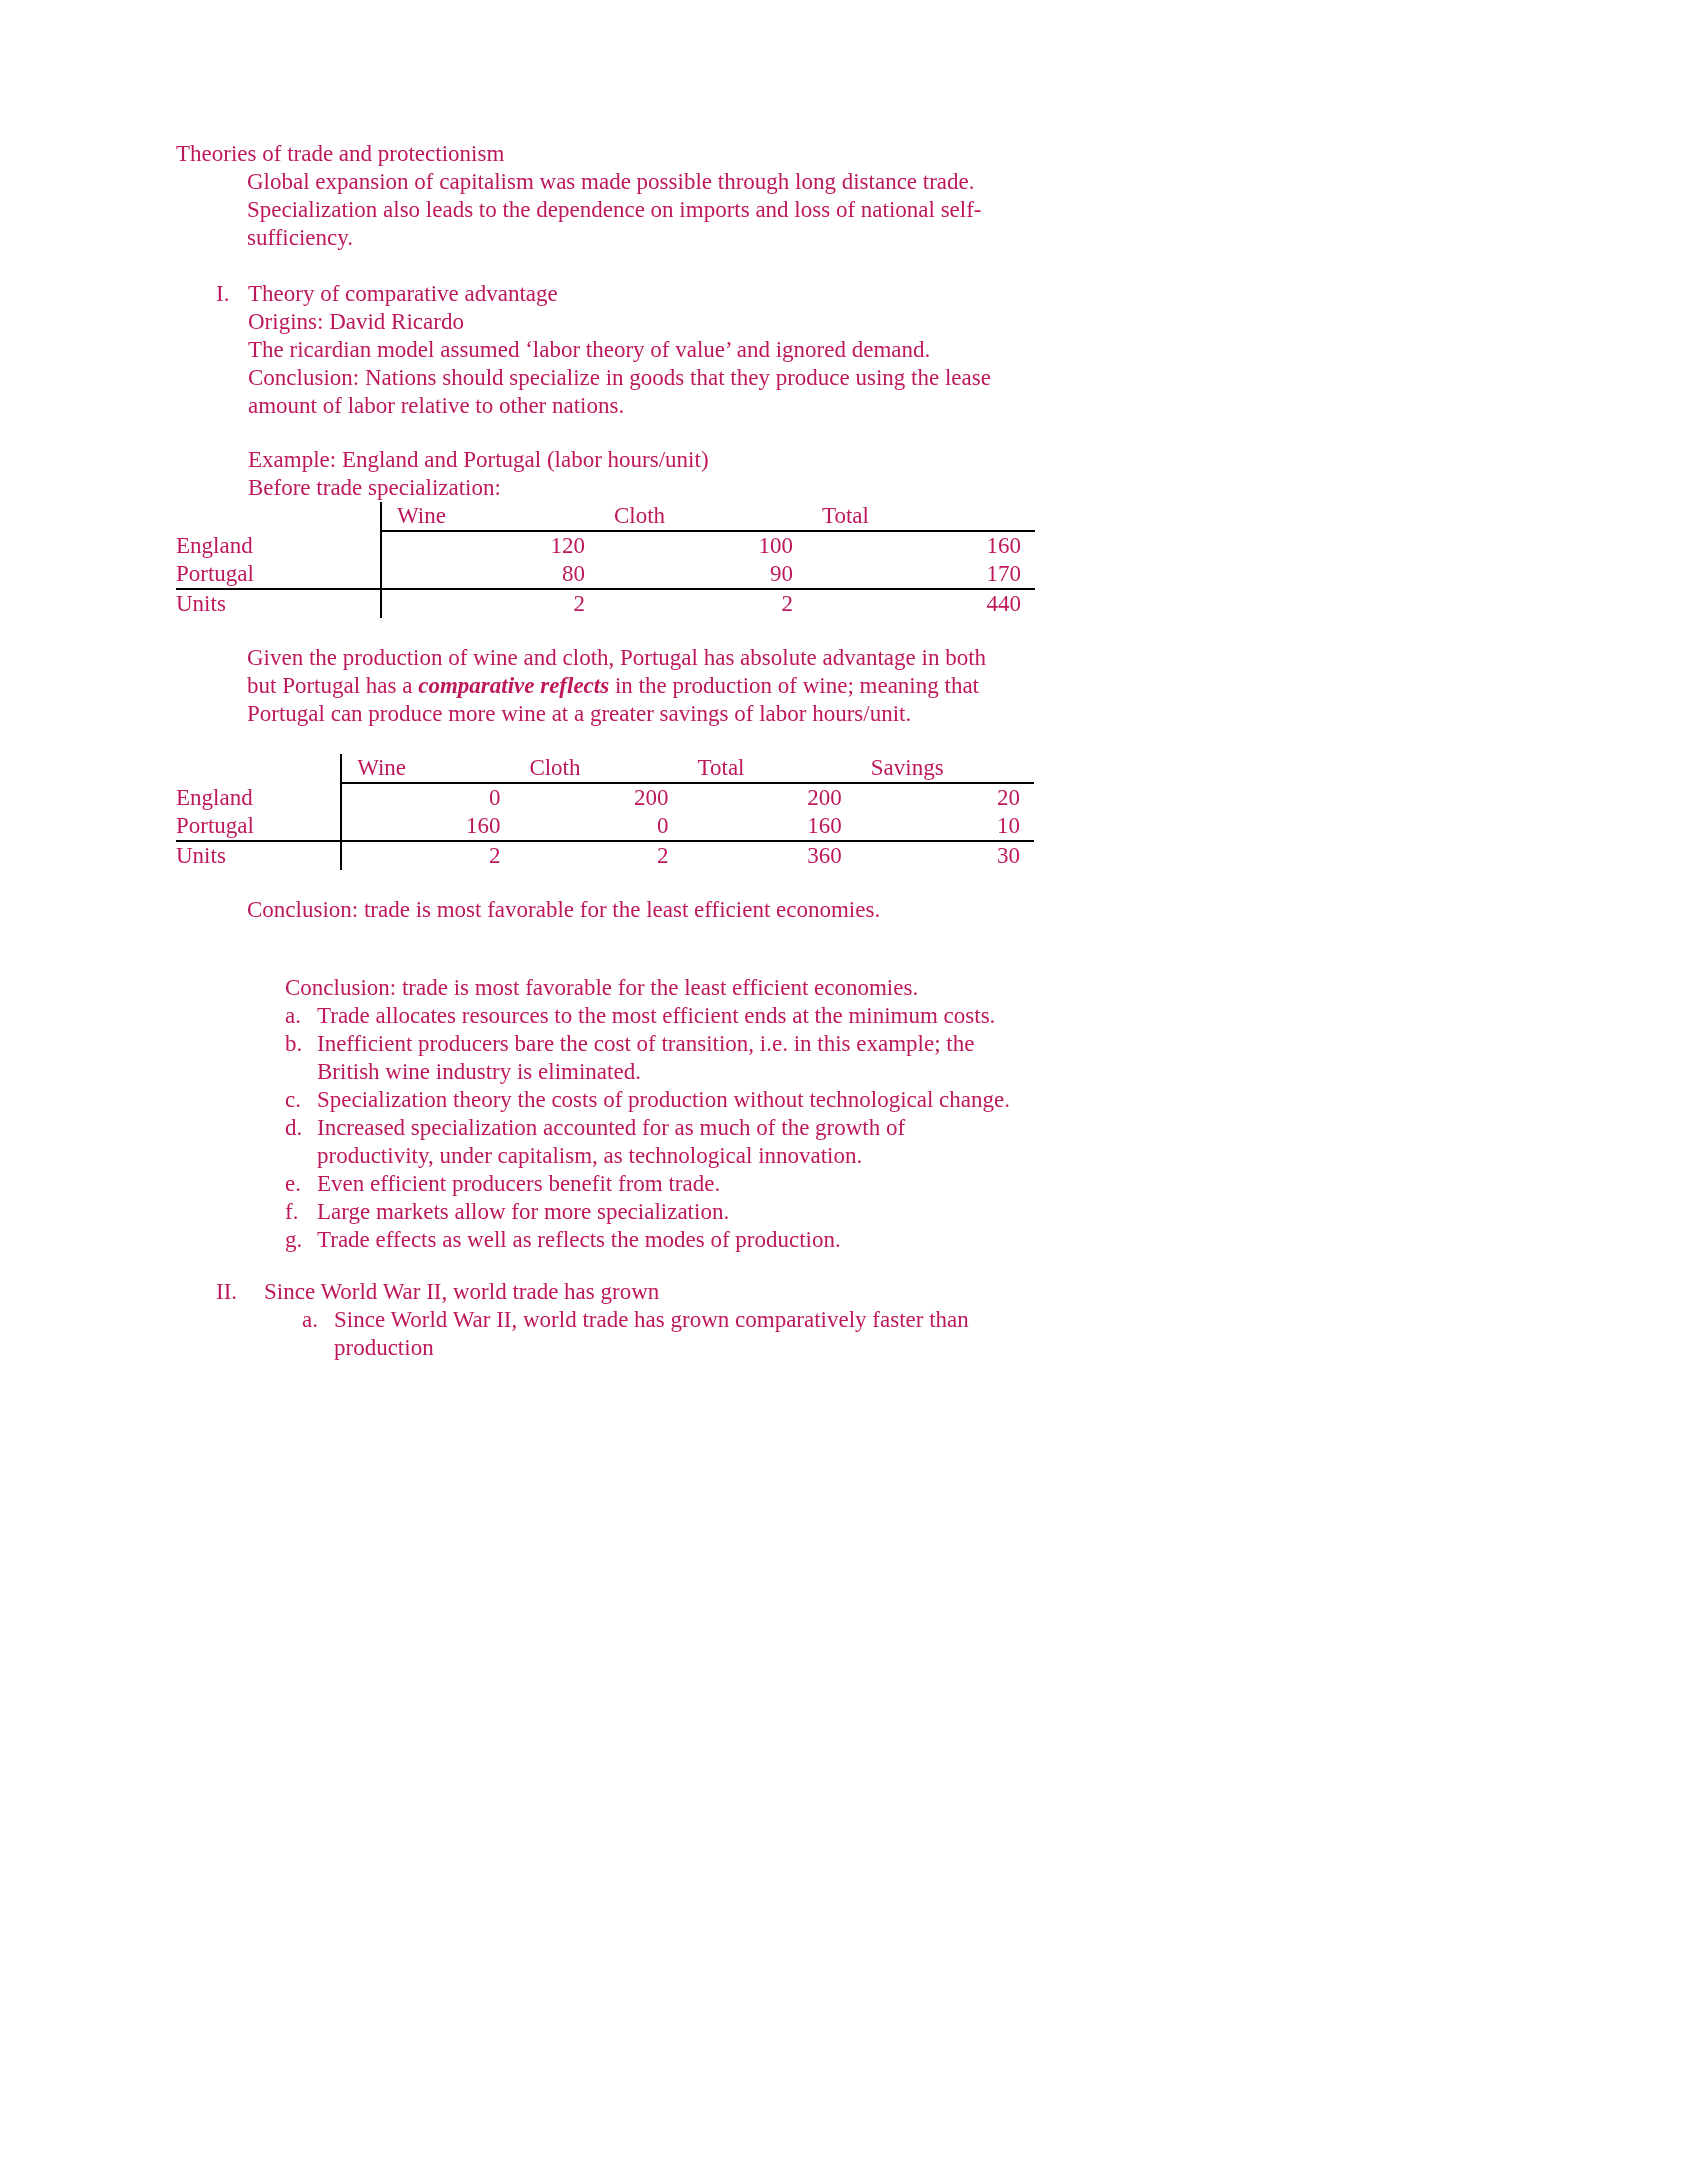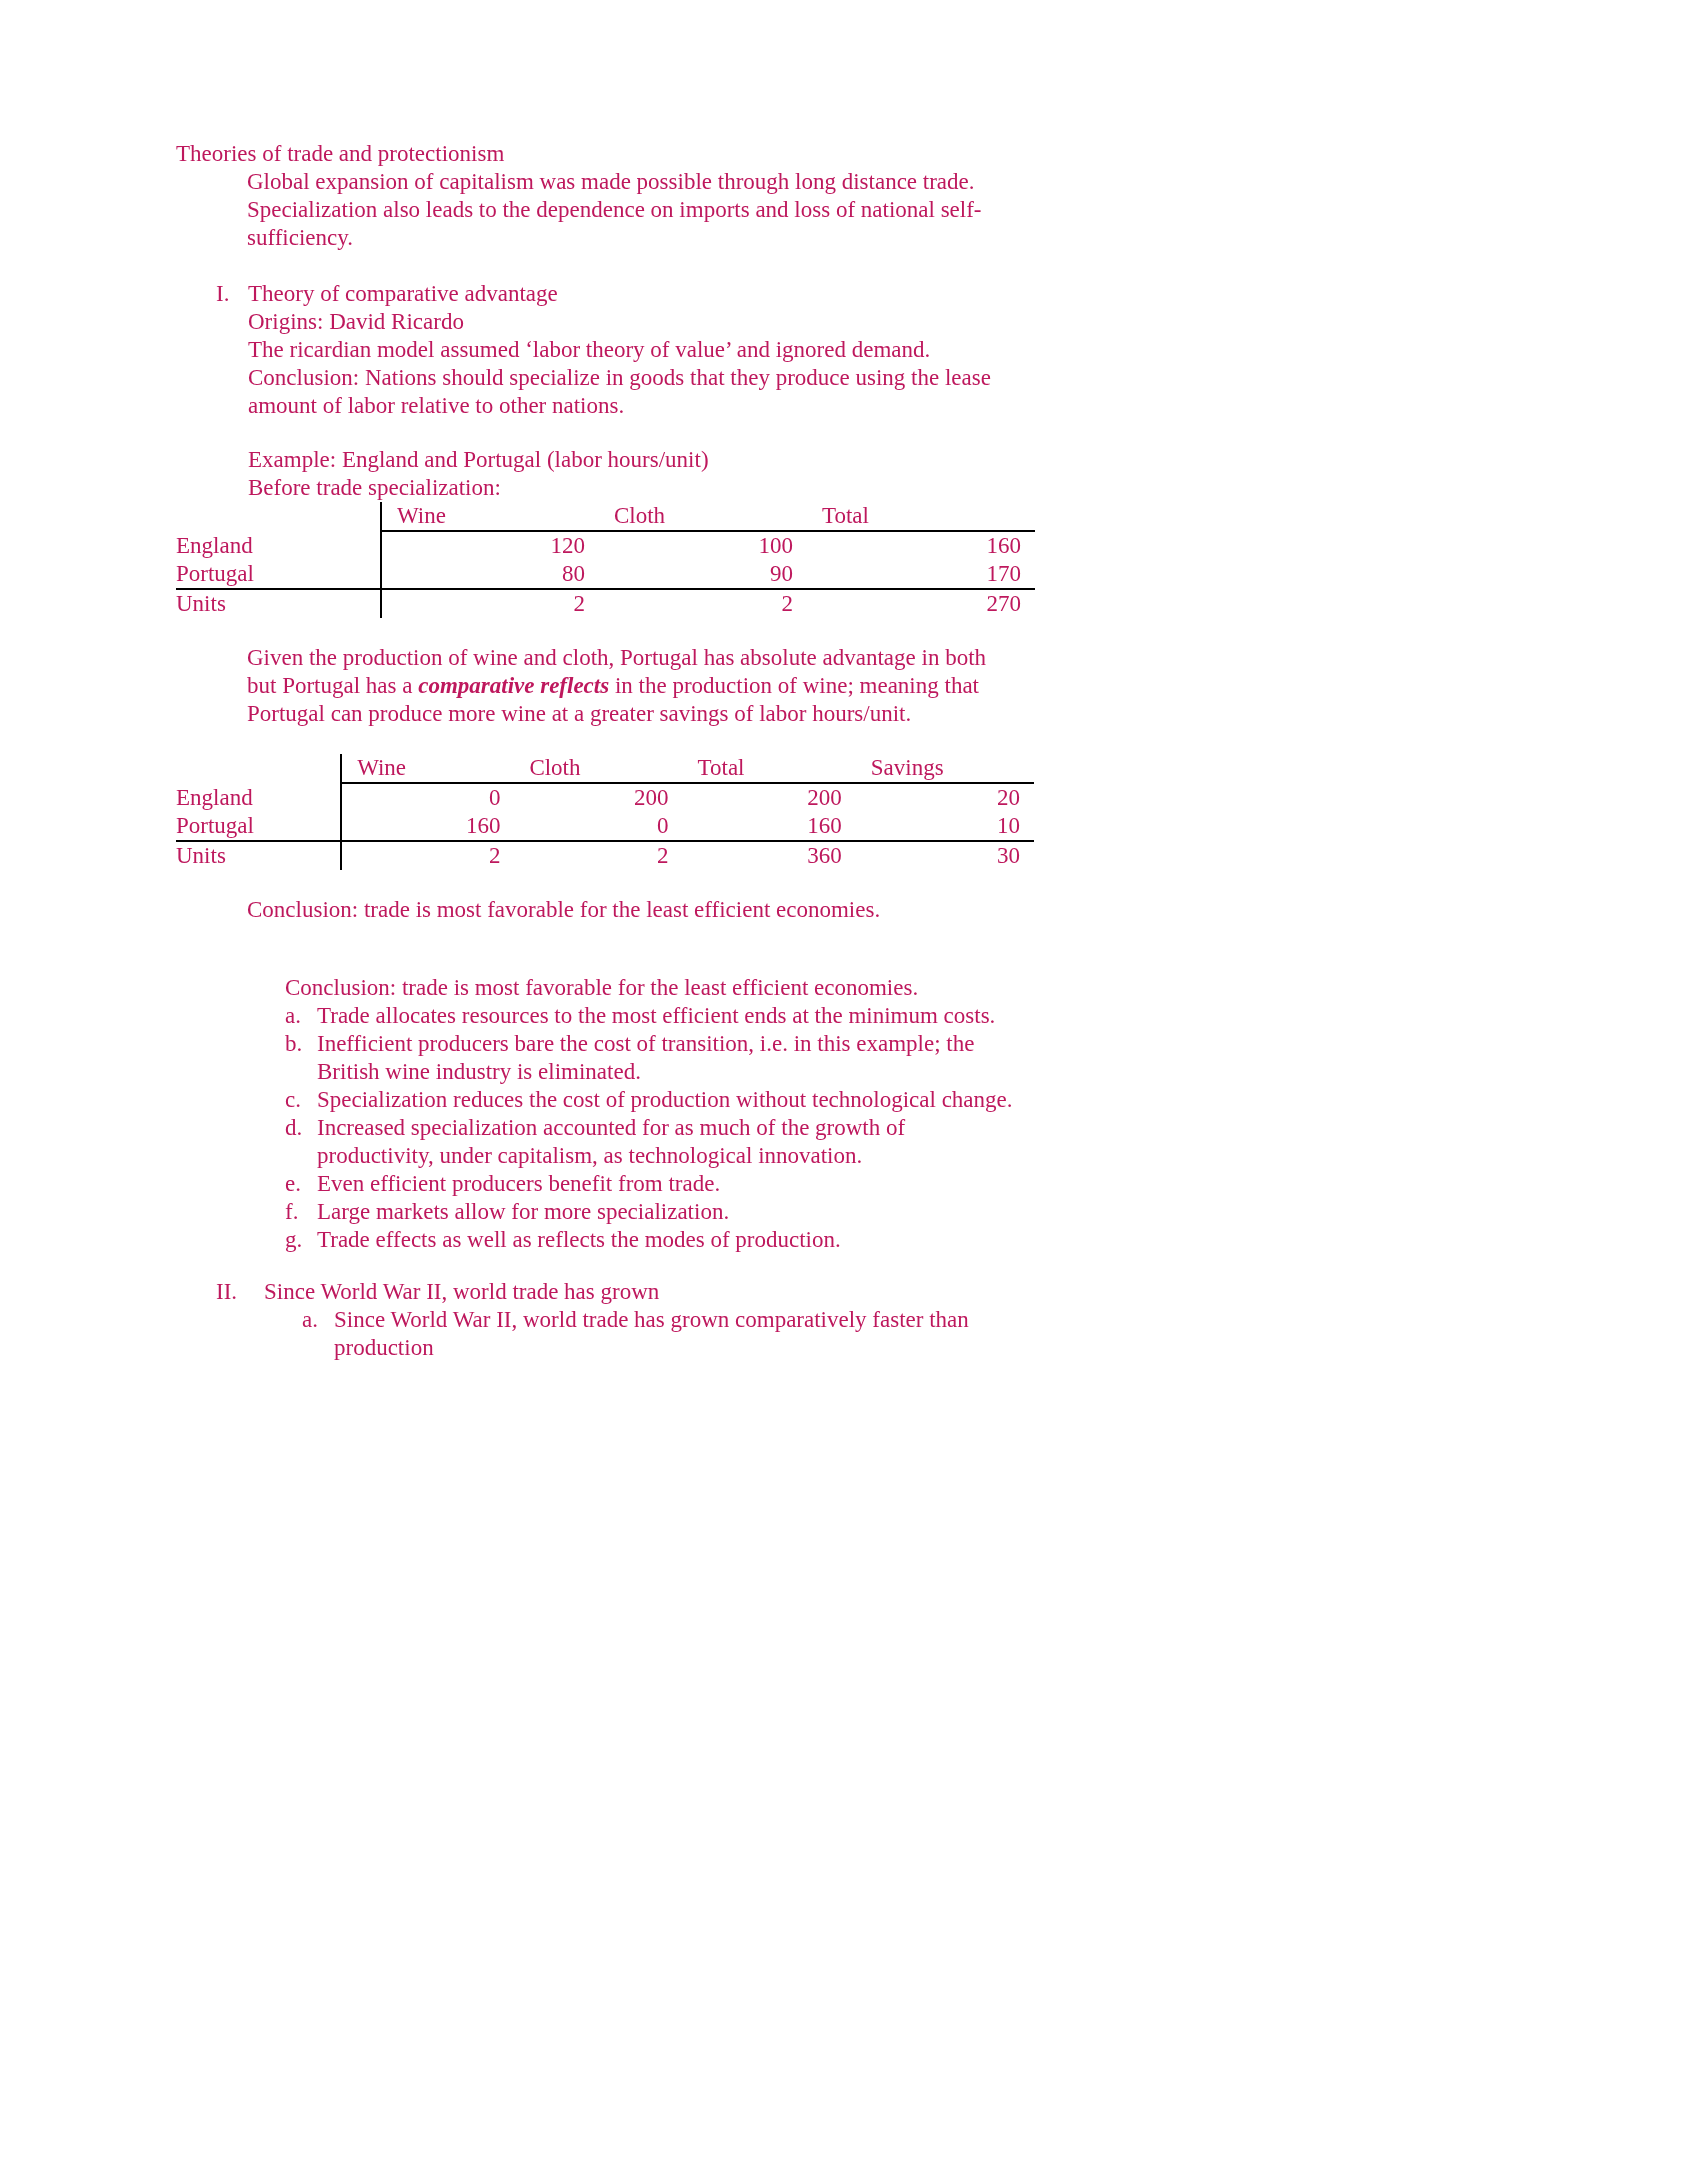--- a/index.html
+++ b/index.html
@@ -98,21 +98,21 @@
     <tr class="rule-bottom">
       <td class="lbl">Portugal</td>
       <td class="num vline">80</td>
       <td class="num">90</td>
       <td class="num">170</td>
     </tr>
     <tr>
       <td class="lbl">Units</td>
       <td class="num vline">2</td>
       <td class="num">2</td>
-      <td class="num">270</td>
+      <td class="num">440</td>
     </tr>
   </tbody>
     </table>
 
   <div class="indent1 w770 gap-sm"><span>Given the production of wine and cloth, Portugal has absolute advantage in both but Portugal has a </span><span class="bi">comparative reflects</span><span> in the production of wine; meaning that Portugal can produce more wine at a greater savings of labor hours/unit.</span></div>
 
   <table class="datatable t2 gap-sm">
     <colgroup>
       <col style="width:165px">
         <col style="width:173px">
@@ -160,21 +160,21 @@
     <div class="li">
       <span class="marker">a.</span>
       <div class="litext">Trade allocates resources to the most efficient ends at the minimum costs.</div>
     </div>
     <div class="li">
       <span class="marker">b.</span>
       <div class="litext">Inefficient producers bare the cost of transition, i.e. in this example; the British wine industry is eliminated.</div>
     </div>
     <div class="li">
       <span class="marker">c.</span>
-      <div class="litext">Specialization reduces the cost of production without technological change.</div>
+      <div class="litext">Specialization theory the costs of production without technological change.</div>
     </div>
     <div class="li">
       <span class="marker">d.</span>
       <div class="litext">Increased specialization accounted for as much of the growth of productivity, under capitalism, as technological innovation.</div>
     </div>
     <div class="li">
       <span class="marker">e.</span>
       <div class="litext">Even efficient producers benefit from trade.</div>
     </div>
     <div class="li">

